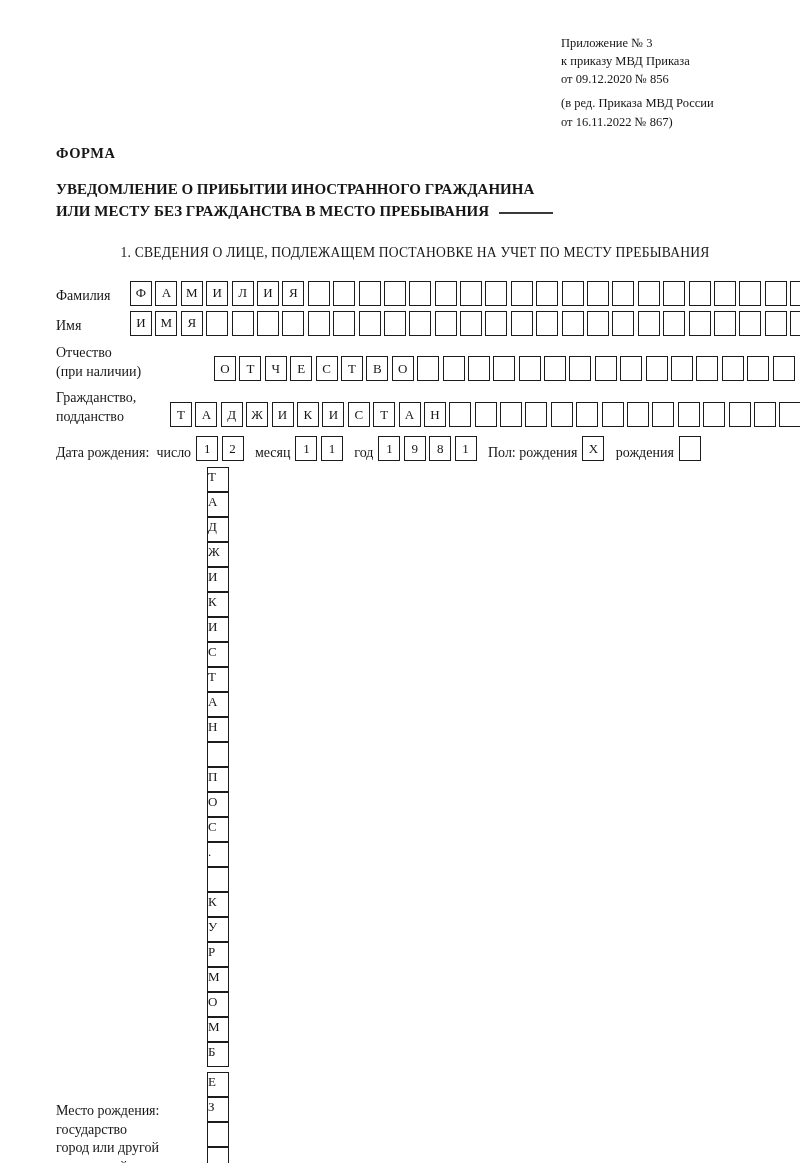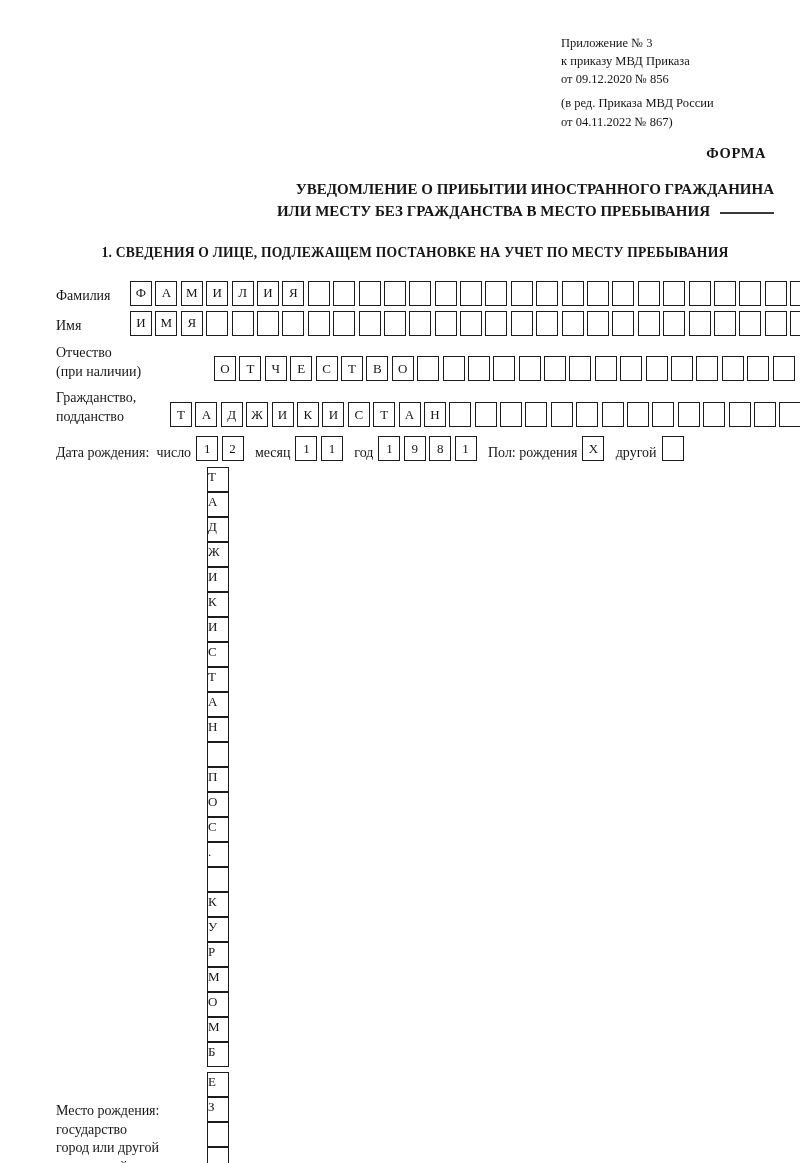--- a/index.html
+++ b/index.html
@@ -3,27 +3,27 @@
 <meta charset="utf-8">
 <style>
   html,body{margin:0;padding:0}
   body{width:800px;height:1163px;background:#ffffff;color:#161616;
        font-family:"Liberation Serif",serif;font-size:14px;overflow:hidden}
   .page{padding:34px 26px 14px 56px;position:relative}
 
   .appendix{width:215px;margin-left:505px;font-size:12.5px;line-height:1.45}
   .appendix span{display:block}
   .appendix .grp2{margin-top:6px}
-  .forma{text-align:right;padding-right:8px;font-weight:bold;font-size:14.5px;
+  .forma{text-align:left;padding-right:8px;font-weight:bold;font-size:14.5px;
          letter-spacing:.6px;margin-top:14px;margin-bottom:16px}
 
-  .title{text-align:right;font-weight:bold;font-size:15px;line-height:1.5;margin-bottom:22px}
+  .title{text-align:left;font-weight:bold;font-size:15px;line-height:1.5;margin-bottom:22px}
   .blank{display:inline-block;width:54px;border-bottom:2px solid #3a3a3a;margin-left:10px;
          transform:translateY(-2px)}
-  .sect{font-weight:bold;font-size:13.6px;text-align:center;letter-spacing:.2px;margin-bottom:20px}
+  .sect{font-weight:normal;font-size:13.6px;text-align:center;letter-spacing:.2px;margin-bottom:20px}
 
   .row{display:flex;align-items:flex-end;margin-bottom:5px}
   .lbl{flex:0 0 auto;padding-top:3px;line-height:1.32}
   .lines span{display:block;line-height:1.35}
   .cells{display:flex;flex:0 0 auto;flex-wrap:nowrap}
   .cell{flex:0 0 auto;width:20px;height:23px;border:1.6px solid #1c1c1c;margin-right:3.4px;
         display:flex;align-items:center;justify-content:center;font-size:13px;background:#fff}
 
   .w-fam{width:74px}
   .w-otch{width:158px}
@@ -37,21 +37,21 @@
 </head>
 <body>
 
 <div class="page">
 
   <div class="appendix">
     <span>Приложение № 3</span>
     <span>к приказу МВД Приказа</span>
     <span>от 09.12.2020 № 856</span>
     <span class="grp2">(в ред. Приказа МВД России</span>
-    <span>от 04.11.2022 № 867)</span>
+    <span>от 16.11.2022 № 867)</span>
   </div>
   <div class="forma">ФОРМА</div>
 
   <div class="title">
     <span>УВЕДОМЛЕНИЕ О ПРИБЫТИИ ИНОСТРАННОГО ГРАЖДАНИНА</span><br>
     <span>ИЛИ МЕСТУ БЕЗ ГРАЖДАНСТВА В МЕСТО ПРЕБЫВАНИЯ</span><span class="blank"></span>
   </div>
 
   <div class="sect">1. СВЕДЕНИЯ О ЛИЦЕ, ПОДЛЕЖАЩЕМ ПОСТАНОВКЕ НА УЧЕТ ПО МЕСТУ ПРЕБЫВАНИЯ</div>
 
@@ -203,21 +203,21 @@
     <span class="cells">
         <span class="cell">1</span>
         <span class="cell">9</span>
         <span class="cell">8</span>
         <span class="cell">1</span>
       </span>
     <span class="inlbl gap8">Пол: рождения</span>
     <span class="cells">
         <span class="cell">X</span>
       </span>
-    <span class="inlbl gap8">другой</span>
+    <span class="inlbl gap8">рождения</span>
     <span class="cells">
         <span class="cell"></span>
       </span>
   </div>
 
   <div class="row stack" style="margin-top:6px;margin-bottom:2px">
     <span class="lbl lines w-place">
       <span>Место рождения:</span>
       <span>государство</span>
       <span>город или другой</span>

